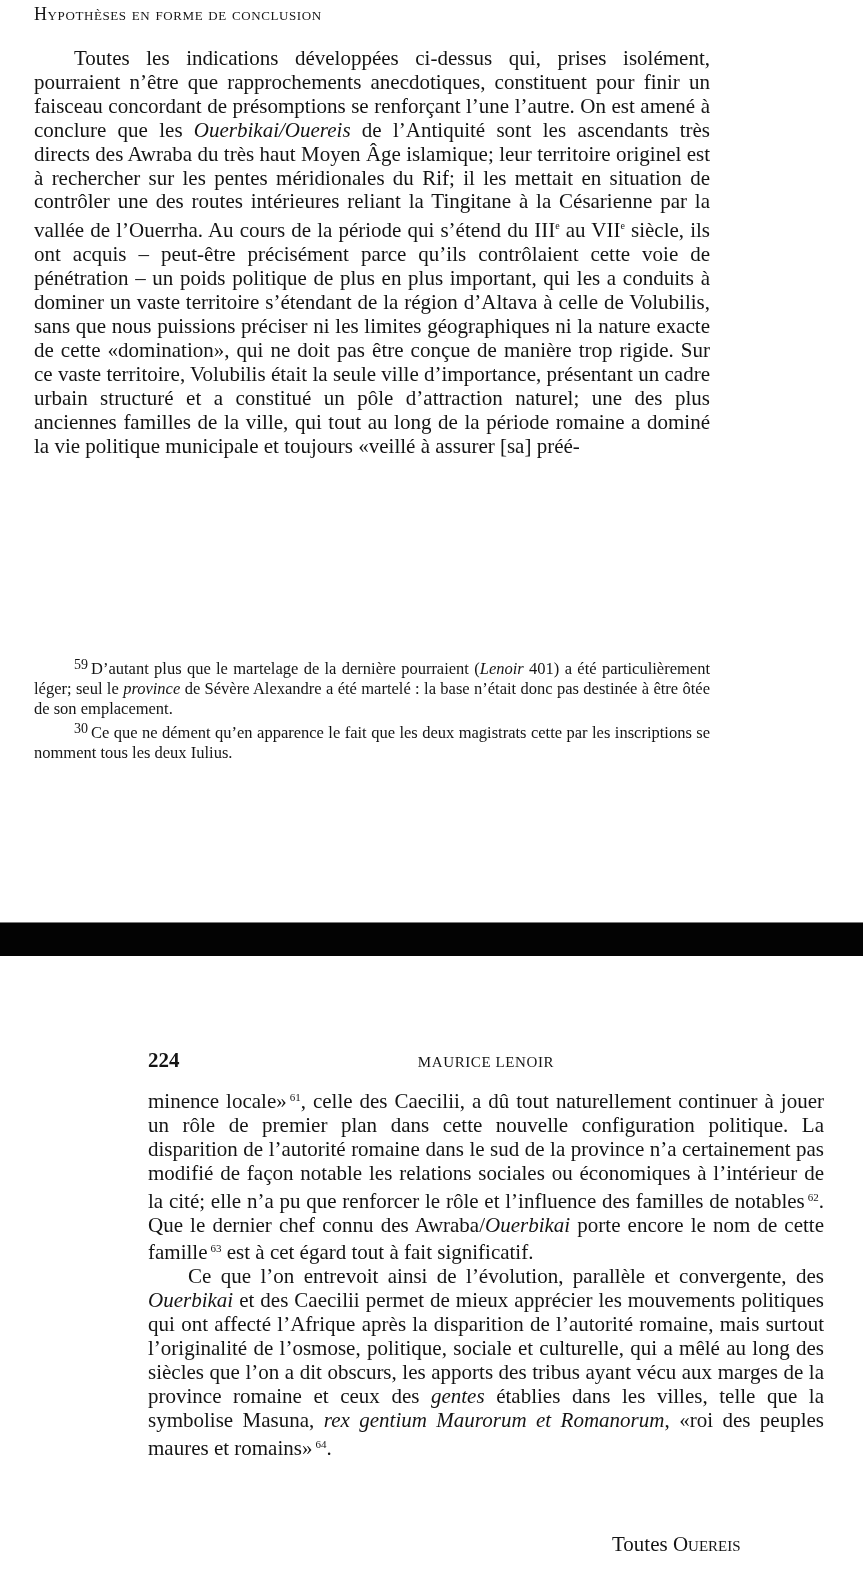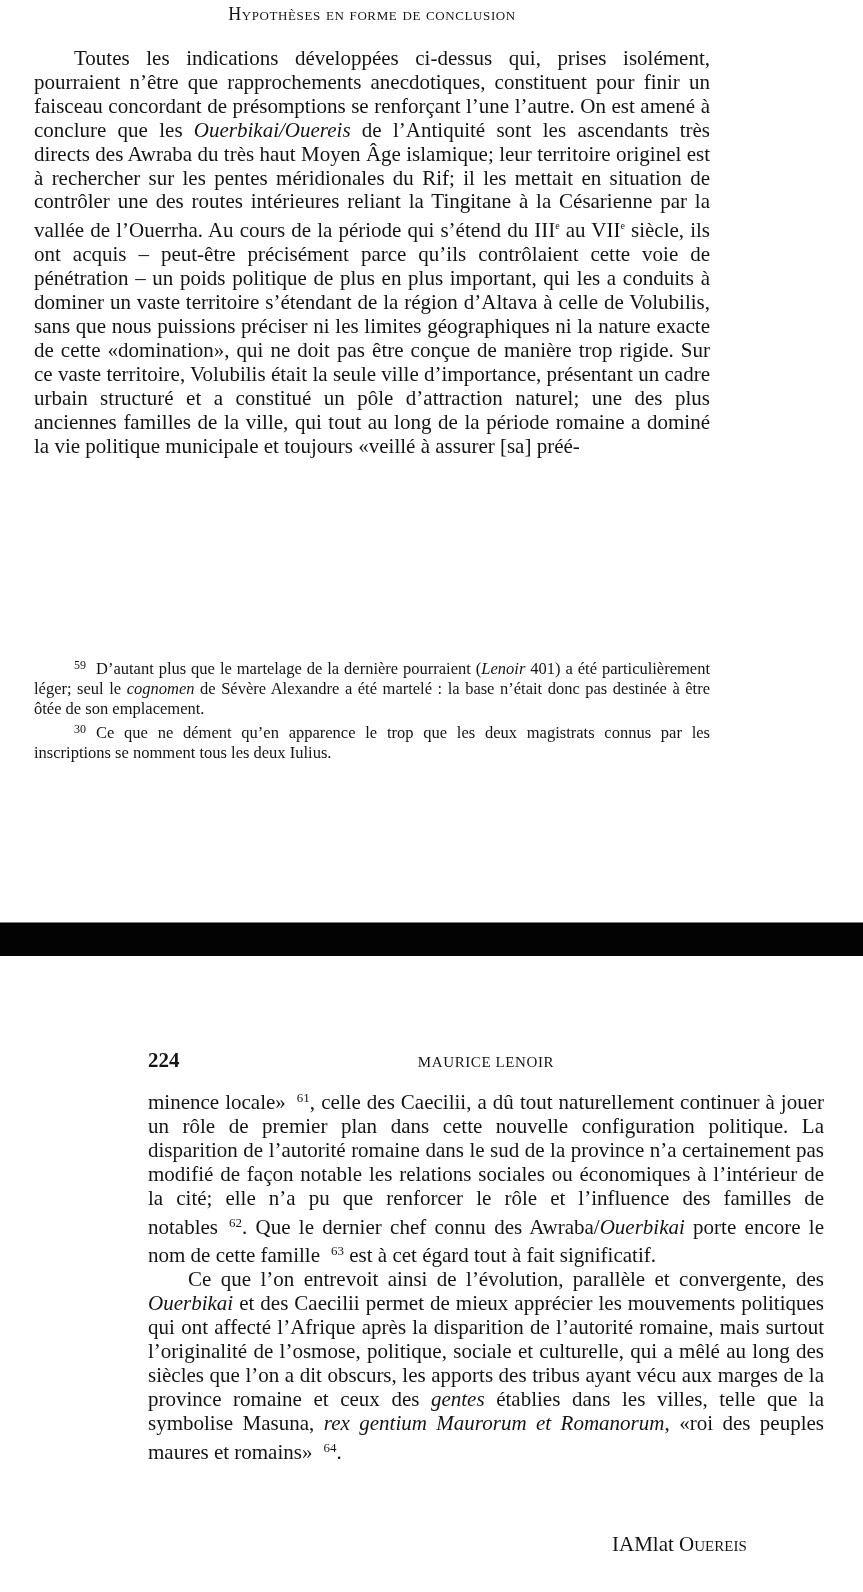--- a/index.html
+++ b/index.html
@@ -22,21 +22,20 @@
       background: #ffffff;
     }
     .page-top { top: 0; height: 922px; }
     .page-bottom { top: 956px; height: 636px; }
 
     .running-head-top {
       position: absolute;
       top: 3px;
       left: 34px;
       width: 676px;
-      text-align: center;
       font-size: 18px;
       font-variant: small-caps;
       letter-spacing: 0.6px;
       line-height: 22px;
     }
     .body-block {
       position: absolute;
       font-size: 21px;
       line-height: 23.9px;
       text-align: justify;
@@ -60,28 +59,28 @@
       width: 676px;
       font-size: 16.5px;
       line-height: 20px;
       text-align: justify;
     }
     .footnotes p {
       margin: 0;
       text-indent: 40px;
     }
     .fn-num {
-      font-size: 12px;
+      font-size: 14px;
       vertical-align: 5px;
-      margin-right: 10px;
+      margin-right: 3px;
     }
     .sup {
-      font-size: 13px;
+      font-size: 11px;
       vertical-align: 7px;
-      margin-left: 11px;
+      margin-left: 3px;
     }
     em { font-style: italic; }
 
     .divider-bar {
       position: absolute;
       top: 922px;
       left: 0;
       width: 863px;
       height: 34px;
       background: #030303;
@@ -126,29 +125,29 @@
 
 <div class="page page-top"></div>
 
 <div class="running-head-top">Hypothèses en forme de conclusion</div>
 
 <div class="body-block top-body">
   <p><span>Toutes les indications développées ci-dessus qui, prises isolément, pourraient n’être que rapprochements anecdotiques, constituent pour finir un faisceau concordant de présomptions se renforçant l’une l’autre. On est amené à conclure que les </span><em>Ouerbikai/Ouereis</em><span> de l’Antiquité sont les ascendants très directs des Awraba du très haut Moyen Âge islamique; leur territoire originel est à rechercher sur les pentes méridionales du Rif; il les mettait en situation de contrôler une des routes intérieures reliant la Tingitane à la Césarienne par la vallée de l’Ouerrha. Au cours de la période qui s’étend du III</span><span class="sup" style="font-size:10px;vertical-align:8px;margin-left:0">e</span><span> au VII</span><span class="sup" style="font-size:10px;vertical-align:8px;margin-left:0">e</span><span> siècle, ils ont acquis – peut-être précisément parce qu’ils contrôlaient cette voie de pénétration – un poids politique de plus en plus important, qui les a conduits à dominer un vaste territoire s’étendant de la région d’Altava à celle de Volubilis, sans que nous puissions préciser ni les limites géographiques ni la nature exacte de cette «domination», qui ne doit pas être conçue de manière trop rigide. Sur ce vaste territoire, Volubilis était la seule ville d’importance, présentant un cadre urbain structuré et a constitué un pôle d’attraction naturel; une des plus anciennes familles de la ville, qui tout au long de la période romaine a dominé la vie politique municipale et toujours «veillé à assurer [sa] préé-</span></p>
 </div>
 
 <div class="footnotes">
-  <p><span class="fn-num">59</span><span>D’autant plus que le martelage de la dernière pourraient (</span><em>Lenoir</em><span> 401) a été particulièrement léger; seul le </span><em>cognomen</em><span> de Sévère Alexandre a été martelé : la base n’était donc pas destinée à être ôtée de son emplacement.</span></p>
-  <p><span class="fn-num">30</span><span>Ce que ne dément qu’en apparence le trop que les deux magistrats connus par les inscriptions se nomment tous les deux Iulius.</span></p>
+  <p><span class="fn-num">59</span><span>D’autant plus que le martelage de la dernière pourraient (</span><em>Lenoir</em><span> 401) a été particulièrement léger; seul le </span><em>province</em><span> de Sévère Alexandre a été martelé : la base n’était donc pas destinée à être ôtée de son emplacement.</span></p>
+  <p><span class="fn-num">30</span><span>Ce que ne dément qu’en apparence le fait que les deux magistrats cette par les inscriptions se nomment tous les deux Iulius.</span></p>
 </div>
 
 <div class="divider-bar"></div>
 
 <div class="page page-bottom"></div>
 
 <div class="page-number">224</div>
 <div class="running-head-bottom">MAURICE LENOIR</div>
 
 <div class="body-block bottom-body">
   <p class="cont"><span>minence locale»</span><span class="sup">61</span><span>, celle des Caecilii, a dû tout naturellement continuer à jouer un rôle de premier plan dans cette nouvelle configuration politique. La disparition de l’autorité romaine dans le sud de la province n’a certainement pas modifié de façon notable les relations sociales ou économiques à l’intérieur de la cité; elle n’a pu que renforcer le rôle et l’influence des familles de notables</span><span class="sup">62</span><span>. Que le dernier chef connu des Awraba/</span><em>Ouerbikai</em><span> porte encore le nom de cette famille</span><span class="sup">63</span><span> est à cet égard tout à fait significatif.</span></p>
   <p><span>Ce que l’on entrevoit ainsi de l’évolution, parallèle et convergente, des </span><em>Ouerbikai</em><span> et des Caecilii permet de mieux apprécier les mouvements politiques qui ont affecté l’Afrique après la disparition de l’autorité romaine, mais surtout l’originalité de l’osmose, politique, sociale et culturelle, qui a mêlé au long des siècles que l’on a dit obscurs, les apports des tribus ayant vécu aux marges de la province romaine et ceux des </span><em>gentes</em><span> établies dans les villes, telle que la symbolise Masuna, </span><em>rex gentium Maurorum et Romanorum</em><span>, «roi des peuples maures et romains»</span><span class="sup">64</span><span>.</span></p>
 </div>
 
-<div class="signature"><span>IAMlat</span> <span class="sc">Ouereis</span></div>
+<div class="signature"><span>Toutes</span> <span class="sc">Ouereis</span></div>
 
 </body></html>

